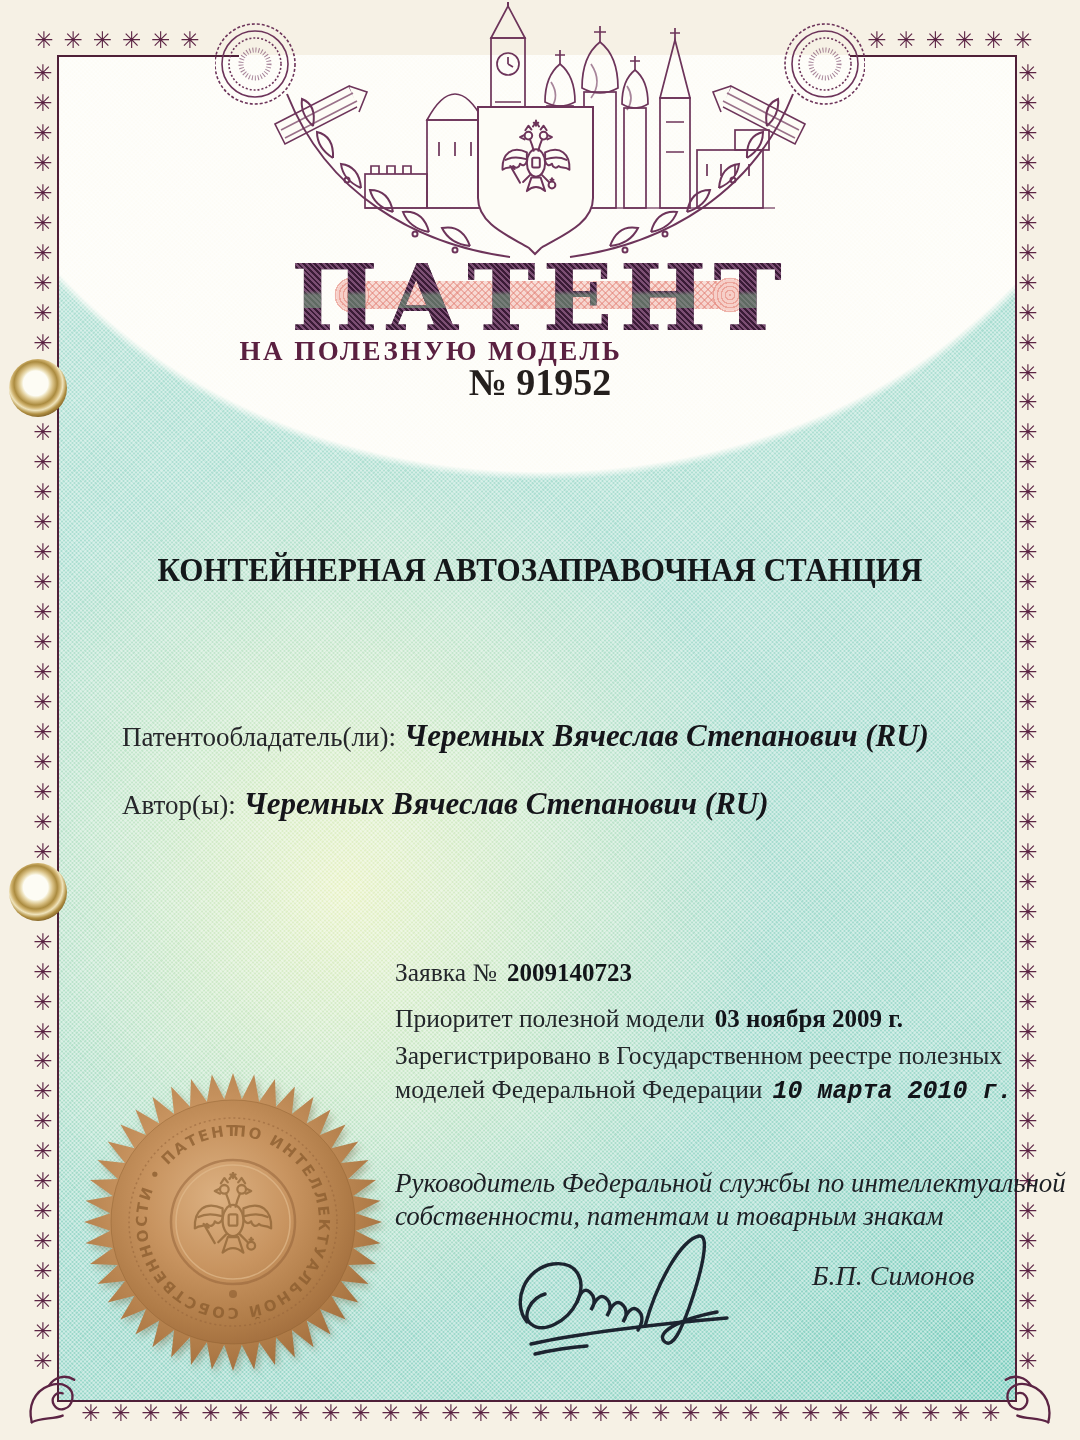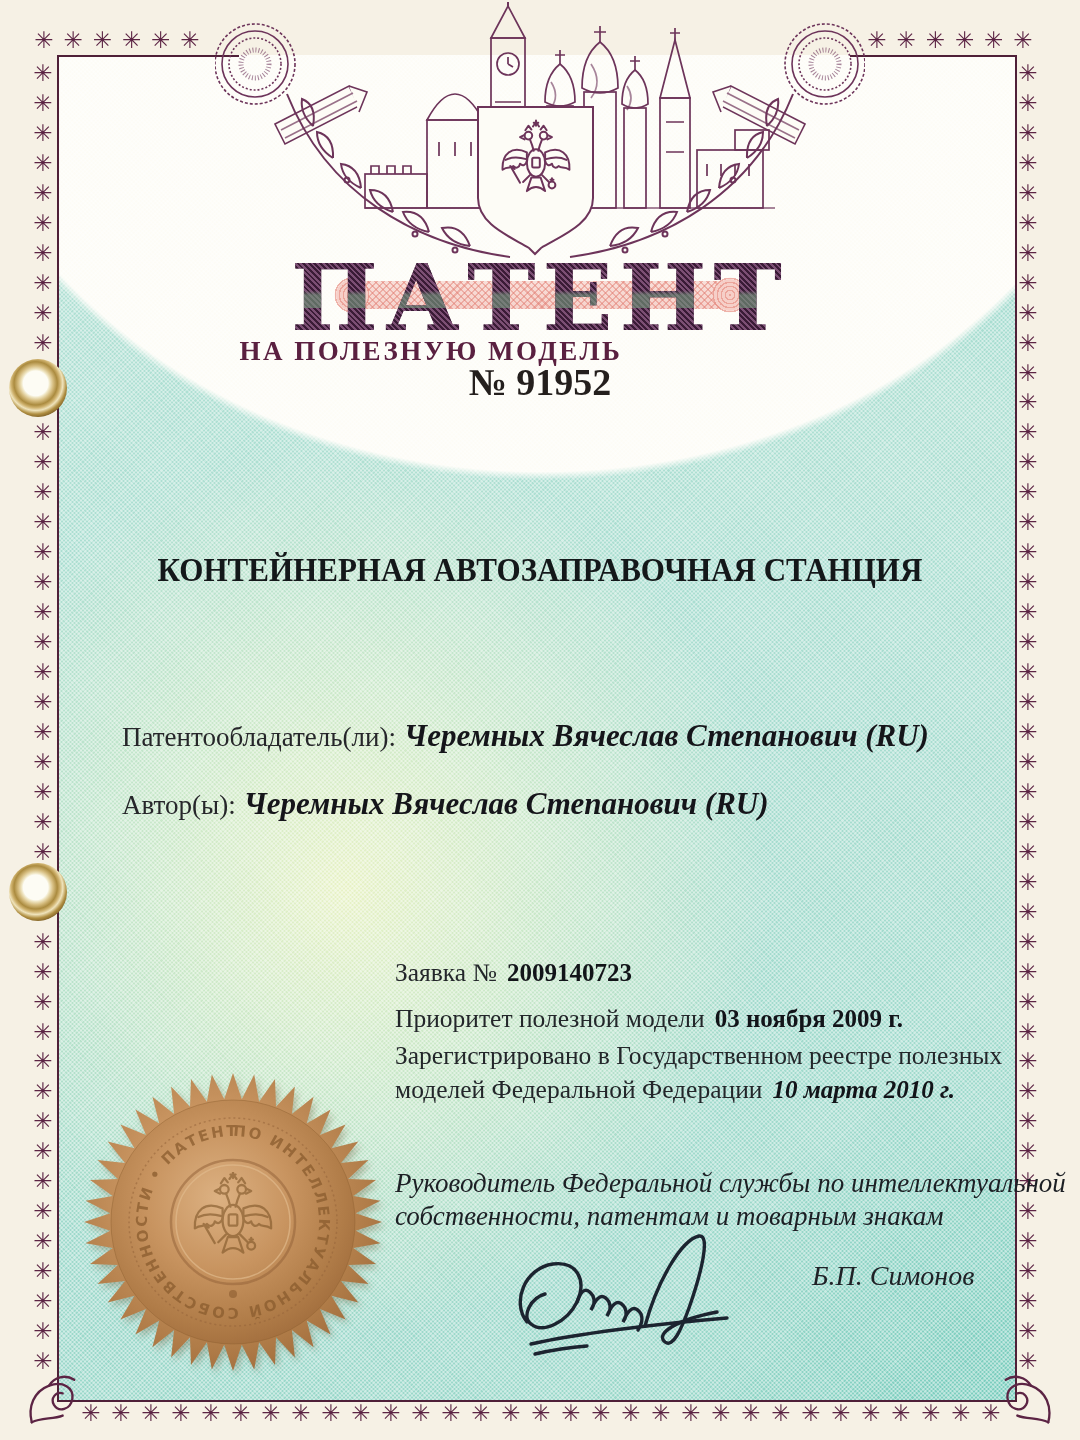--- a/index.html
+++ b/index.html
@@ -66,21 +66,21 @@
   .cert-number{position:absolute;left:0;top:360px;width:1080px;text-align:center;
     font-weight:bold;font-size:38px;color:#241f1d;}
 
   
   .doc-title{position:absolute;left:0;top:552px;width:1080px;text-align:center;
     font-weight:bold;font-size:33px;color:#14181a;transform:scaleX(.94);}
   .person-line{position:absolute;left:122px;font-size:27px;color:#26262a;white-space:nowrap;}
   .person-line .name{font-weight:bold;font-style:italic;font-size:31px;color:#15151a;margin-left:8px;}
   .detail-line{position:absolute;left:395px;font-size:25.5px;color:#23262a;white-space:nowrap;}
   .detail-line .val{font-weight:bold;font-size:25px;color:#121419;margin-left:10px;}
-  .detail-line .val.it{font-style:italic;}
+  .detail-line .val.it{font-style:italic;font-family:Liberation Mono, monospace;}
   .officer{position:absolute;left:395px;font-style:italic;font-size:27px;color:#1c1f24;white-space:nowrap;}
   .officer-name{position:absolute;left:812px;top:1260px;font-style:italic;font-size:28px;color:#1f2126;}
   .signature{position:absolute;left:505px;top:1222px;width:270px;height:145px;color:#1c2430;}
 
   
   .seal{position:absolute;left:83px;top:1072px;width:300px;height:300px;
     filter:drop-shadow(3px 4px 3px rgba(90,60,20,.30));}
 </style>
 </head>
 <body>

